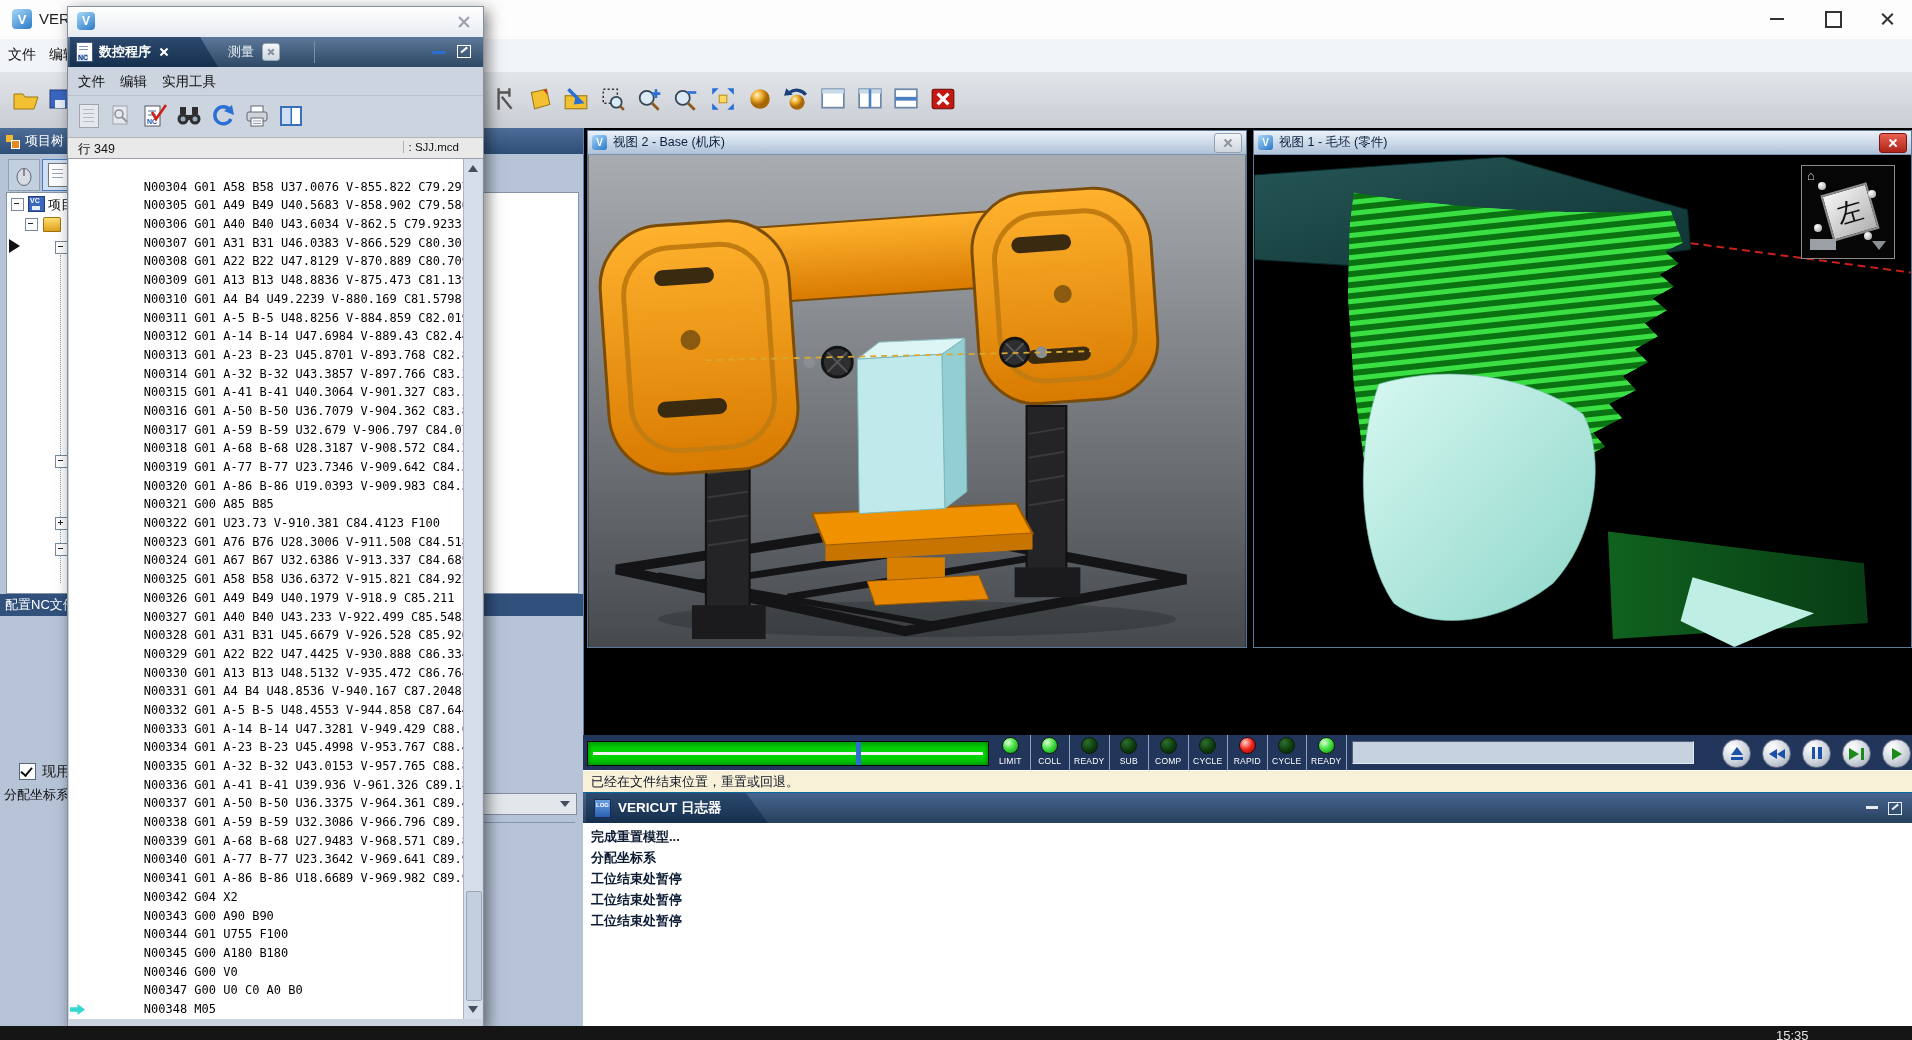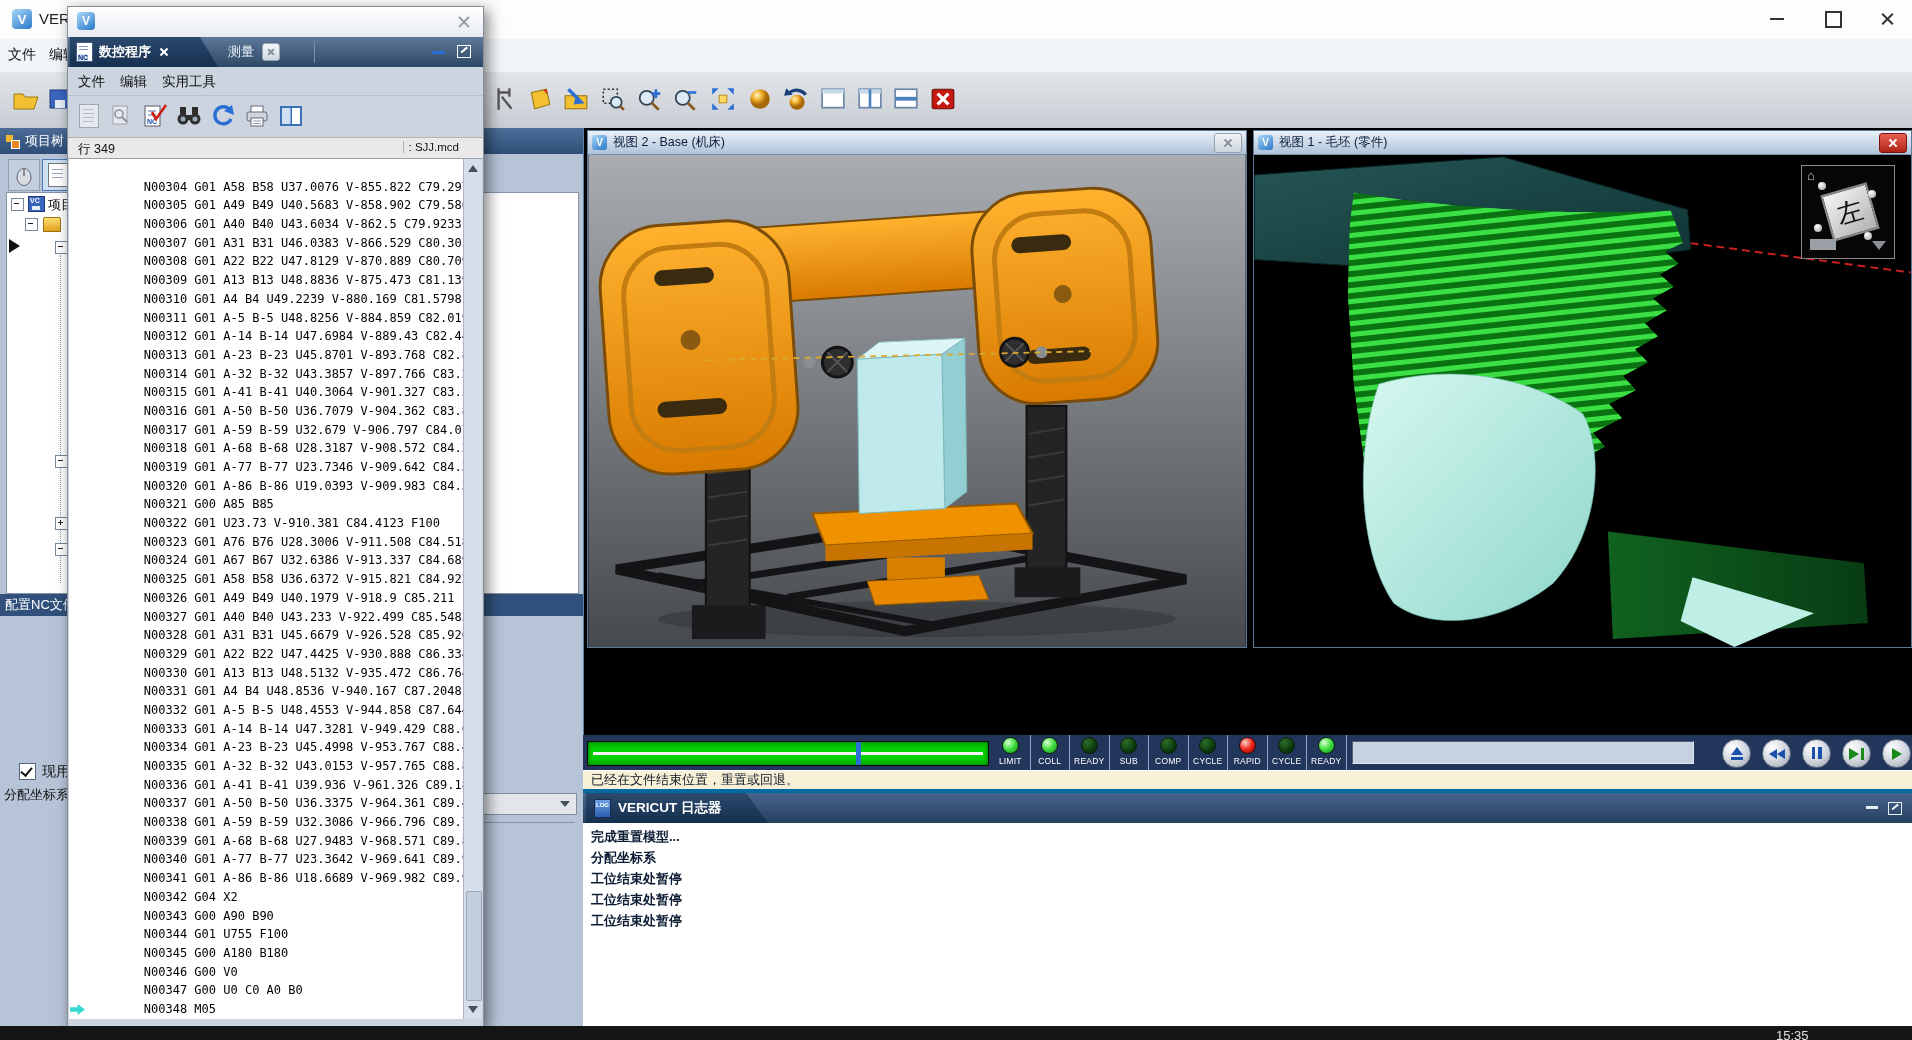--- a/index.html
+++ b/index.html
@@ -128,21 +128,21 @@
   .pb{position:absolute;top:4px;width:27px;height:27px;border-radius:50%;border:1px solid #667086;
       background:radial-gradient(circle at 35% 28%,#ffffff,#ced4dc 55%,#98a0ac);display:flex;align-items:center;justify-content:center;}
   .tri-r{width:0;height:0;border-top:6px solid transparent;border-bottom:6px solid transparent;border-left:10px solid #1a8a1a;}
   .tri-l{width:0;height:0;border-top:5px solid transparent;border-bottom:5px solid transparent;border-right:8px solid #1a4faa;}
   .tri-u{width:0;height:0;border-left:6px solid transparent;border-right:6px solid transparent;border-bottom:8px solid #1a4faa;}
   .bar-h{width:12px;height:3px;background:#1a4faa;margin-top:2px;}
   .pausebars i{display:inline-block;width:3.5px;height:12px;background:#1a4faa;margin:0 1.5px;}
   .stepbar{width:3.5px;height:12px;background:#1a8a1a;margin-left:2px;}
 
   
-  .status-bar{left:583px;top:770px;width:1329px;height:23px;background:#f8f1d7;border-top:1px solid #fff;border-bottom:4px solid #0369a1;
+  .status-bar{left:583px;top:770px;width:1329px;height:23px;background:#f8f1d7;border-top:1px solid #fff;border-bottom:1px solid #0369a1;
               box-sizing:border-box;display:flex;align-items:center;}
   .status-text{font-size:13px;color:#101828;margin-left:8px;}
   .logger{left:583px;top:793px;width:1329px;height:233px;background:#fff;}
   .log-header{position:absolute;left:0;top:0;width:100%;height:30px;background:linear-gradient(#48658e,#26405e);}
   .log-tab{position:absolute;left:3px;top:0;height:30px;width:182px;background:linear-gradient(#2c4a6e,#152f4e);
            clip-path:polygon(0 0,calc(100% - 22px) 0,100% 100%,0 100%);display:flex;align-items:center;padding-left:8px;box-sizing:border-box;}
   .log-icon{width:15px;height:17px;background:linear-gradient(#6aa0e0,#2b5fb4);border:1px solid #16folk2a50;border:1px solid #1a2a50;position:relative;margin-right:7px;}
   .log-icon span{position:absolute;left:1px;top:2px;color:#fff;font-size:6px;font-weight:bold;}
   .log-title{color:#fff;font-size:13.5px;font-weight:bold;white-space:nowrap;}
   .log-minbar{width:12px;height:3px;background:#e8eef6;}

